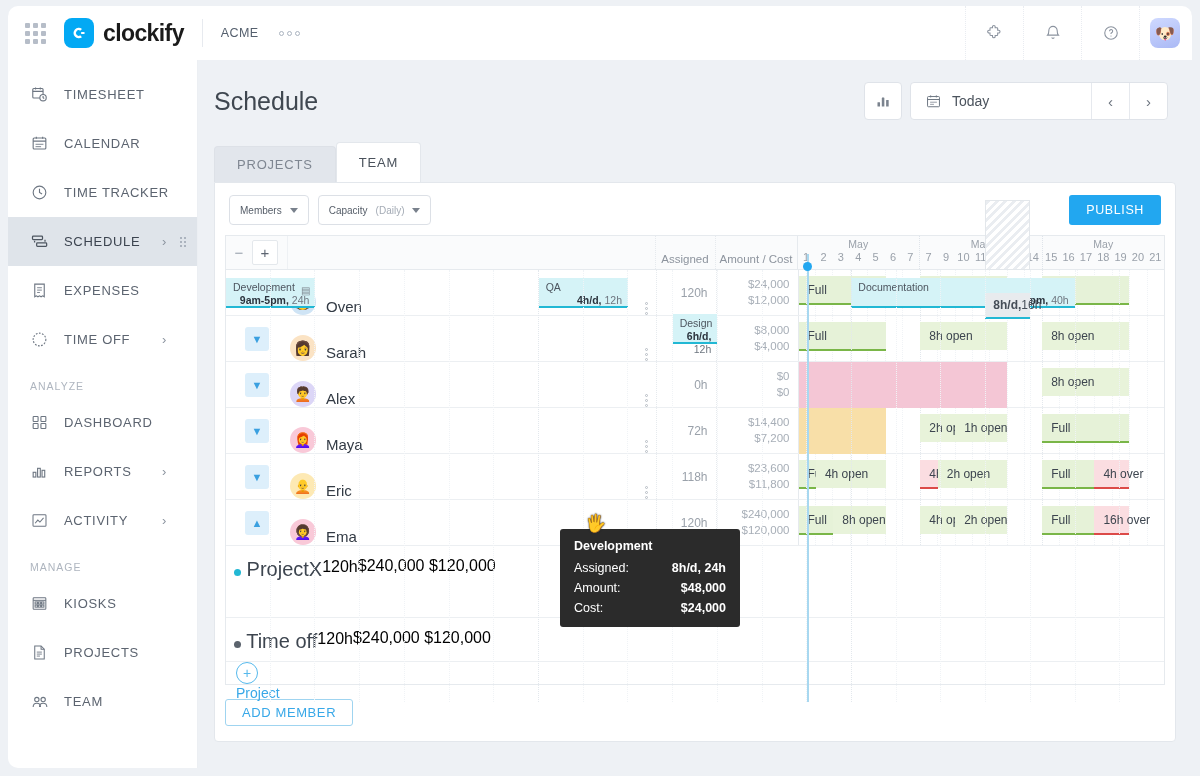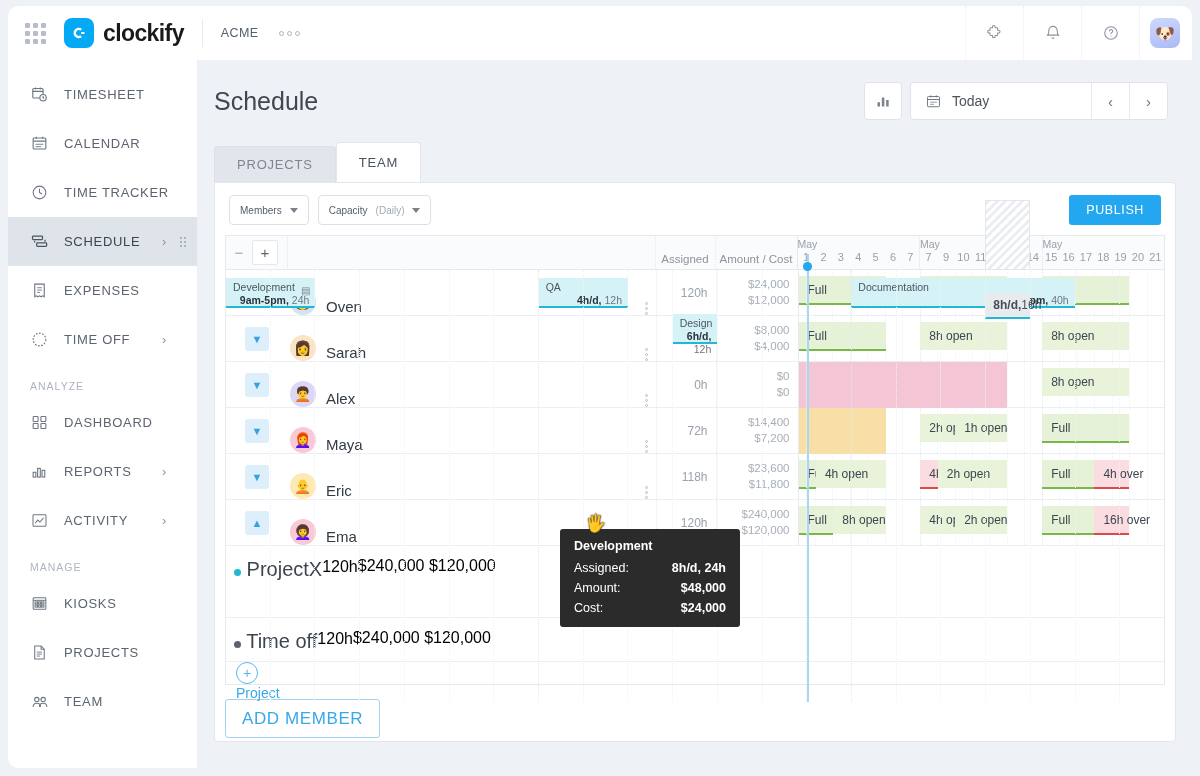--- a/index.html
+++ b/index.html
@@ -122,21 +122,21 @@
      font-size:15px;color:#9aa2ad; cursor:pointer;}
   .zbtn.box { border:1px solid #e4e8ec; background:#fff; color:#5d6571; border-radius:2px; }
   .name-cell { flex: 1; border-right:1px dotted #e6eaee;}
   .assigned-cell { width: 60px; display:flex;align-items:flex-end;justify-content:center;
     padding-bottom:4px; font-size:11.5px;color:#8d949e; border-right:1px dotted #e6eaee;}
   .amount-cell { width: 82px; display:flex;align-items:flex-end;justify-content:center;
     padding-bottom:4px; font-size:11.5px;color:#8d949e; border-right:1px solid #e6eaee;}
   .weeks { flex: 1; display: flex; }
   .week { flex:1; border-right:1px dotted #dfe4ea; position: relative; }
   .week:last-child{border-right:none;}
-  .week-label { font-size:10.5px; color:#9aa1aa; padding-top:2px; }
+  .week-label { text-align:center; font-size:10.5px; color:#9aa1aa; padding-top:2px; }
   .days { display:flex; }
   .day { flex:1; text-align:center; font-size:11px; color:#9aa1aa; padding-top:1px; position:relative;}
 
   .sched-body { position: relative; }
   .row { display:flex; height:46px; border-bottom:1px solid #eceff2; position: relative;}
   .row .lead { width: 62px; display:flex;align-items:center;justify-content:center; }
   .row .rname { flex:1; display:flex; align-items:flex-end; gap:10px; padding-left:2px;
      border-right:1px dotted #e6eaee;}
   .row .rassigned { width:60px; display:flex;align-items:center;justify-content:flex-end;
      padding-right:8px; font-size:12px;color:#9aa1aa; border-right:1px dotted #e6eaee;}
@@ -200,22 +200,22 @@
   .proj-row .rassigned { align-items:flex-start; padding-top:12px;}
   .proj-row .ramount { justify-content:flex-start; padding-top:11px;}
 
   .addproj-row { display:flex; height:40px; }
   .addproj-row .rname { gap:10px; padding-left:10px; }
   .plus-circ { width:22px;height:22px;border:1.5px solid #56b9ec;border-radius:50%;
     display:flex;align-items:center;justify-content:center;color:#56b9ec;font-size:14px;}
   .addproj-lbl { color:#38a8e8; font-size:14px; }
 
   .add-member {
-    margin: 14px 0 0 10px; height:39px; padding:0 16px; background:#fff; border:1px solid #9fd4f0;
-    color:#38a8e8; border-radius:3px; font-size:17px; letter-spacing:.6px; cursor:pointer;
+    margin: 14px 0 0 10px; height:27px; padding:0 16px; background:#fff; border:1px solid #9fd4f0;
+    color:#38a8e8; border-radius:3px; font-size:13px; letter-spacing:.6px; cursor:pointer;
     font-family:"Liberation Sans", sans-serif;
   }
 
   
   .tooltip {
     position:absolute; background:#2b2b2b; color:#fff; border-radius:3px;
     padding:10px 14px 12px 14px; font-size:12.5px; z-index: 50; width: 180px;
   }
   .tooltip .tt-title { font-weight:700; margin-bottom:8px; font-size:12.5px;}
   .tooltip .tt-row { display:flex; justify-content:space-between; margin-top:6px; }

